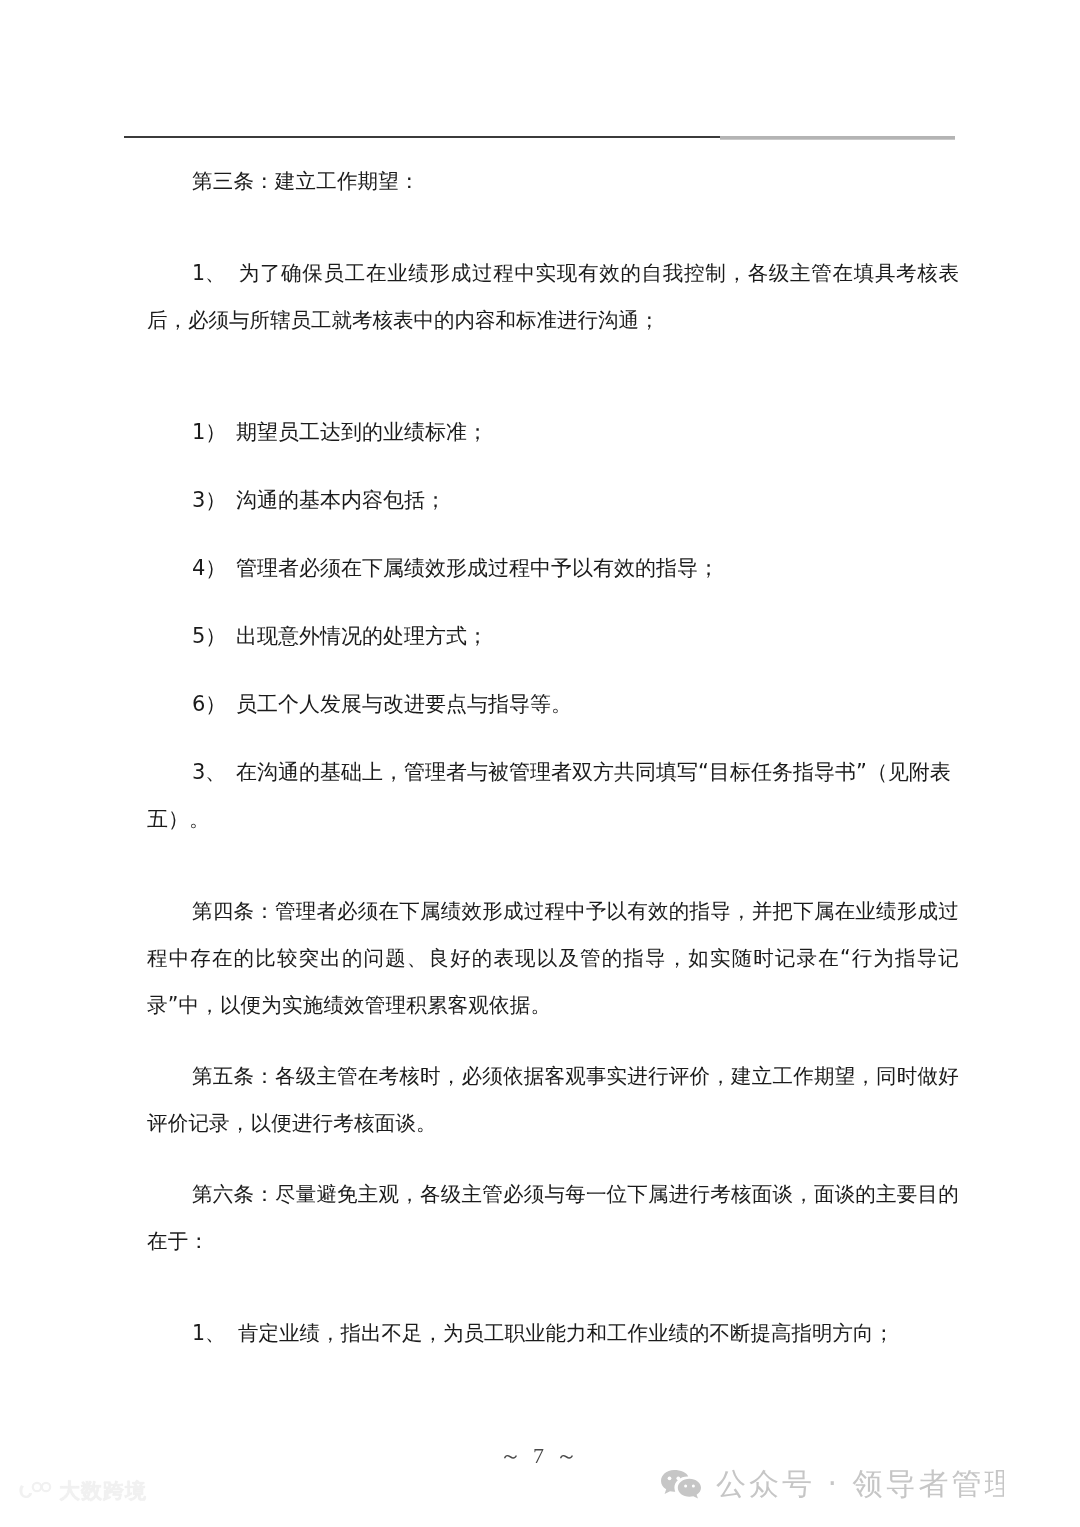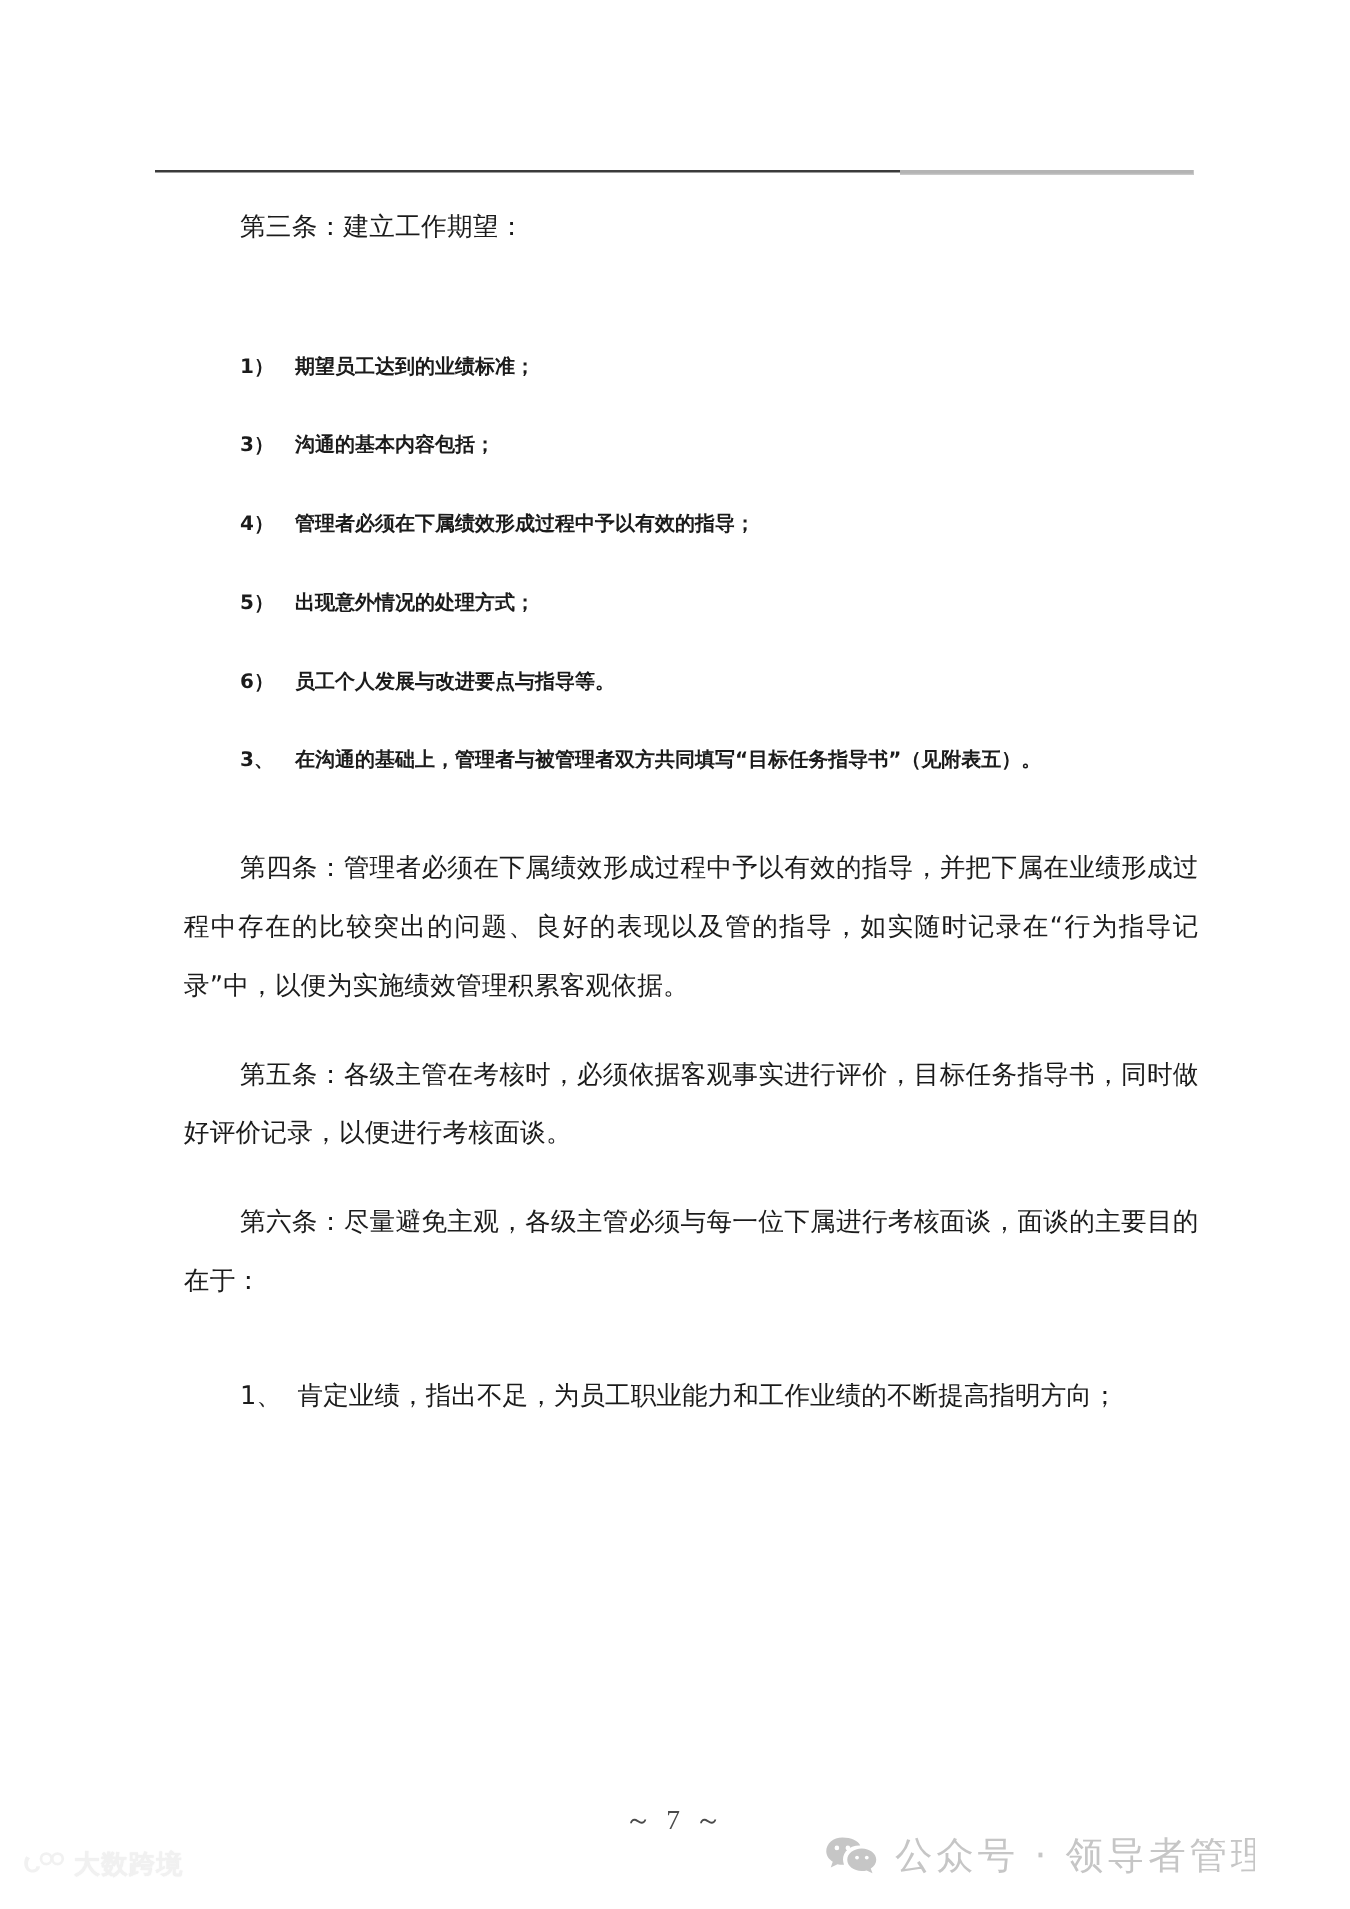--- a/index.html
+++ b/index.html
@@ -79,25 +79,24 @@
     text-indent: 45px;
   }
   .item1 .num {
     display: inline-block;
     width: 46px;
     text-indent: 0;
   }
 
   
   .item2 {
-    font-size: 16px;
+    font-size: 21px;
     line-height: 47px;
     color: #1b1b1b;
     text-indent: 45px;
-    font-weight: bold;
   }
   .item2 .num {
     display: inline-block;
     width: 44px;
     text-indent: 0;
   }
 
   .gap-sm { height: 12px; }
   .gap-md { height: 24px; }
 
@@ -167,20 +166,21 @@
     <div class="seg-dark"></div>
     <div class="seg-light"></div>
   </div>
 
   <div class="doc-body">
 
     <p class="para section">第三条：建立工作期望：</p>
 
     <div class="gap-md"></div>
 
+    <p class="item1"><span class="num">1、</span><span>为了确保员工在业绩形成过程中实现有效的自我控制，各级主管在填具考核表后，必须与所辖员工就考核表中的内容和标准进行沟通；</span></p>
 
     <div class="gap-sm"></div>
 
 
     <div class="gap-sm"></div>
 
     <p class="item2"><span class="num">1）</span><span>期望员工达到的业绩标准；</span></p>
 
 
     <p class="item2"><span class="num">3）</span><span>沟通的基本内容包括；</span></p>
@@ -192,21 +192,21 @@
     <p class="item2"><span class="num">6）</span><span>员工个人发展与改进要点与指导等。</span></p>
 
     <p class="item2"><span class="num">3、</span><span>在沟通的基础上，管理者与被管理者双方共同填写“目标任务指导书”（见附表五）。</span></p>
 
     <div class="gap-md"></div>
 
     <p class="para section">第四条：管理者必须在下属绩效形成过程中予以有效的指导，并把下属在业绩形成过程中存在的比较突出的问题、良好的表现以及管的指导，如实随时记录在“行为指导记录”中，以便为实施绩效管理积累客观依据。</p>
 
     <div class="gap-md"></div>
 
-    <p class="para section">第五条：各级主管在考核时，必须依据客观事实进行评价，目标任务指导书，同时做好评价记录，以便进行考核面谈。</p>
+    <p class="para section">第五条：各级主管在考核时，必须依据客观事实进行评价，建立工作期望，同时做好评价记录，以便进行考核面谈。</p>
 
     <div class="gap-md"></div>
 
     <p class="para section">第六条：尽量避免主观，各级主管必须与每一位下属进行考核面谈，面谈的主要目的在于：</p>
 
     <div class="gap-md"></div>
 
     <p class="item1"><span class="num">1、</span><span>肯定业绩，指出不足，为员工职业能力和工作业绩的不断提高指明方向；</span></p>
 
   </div>

